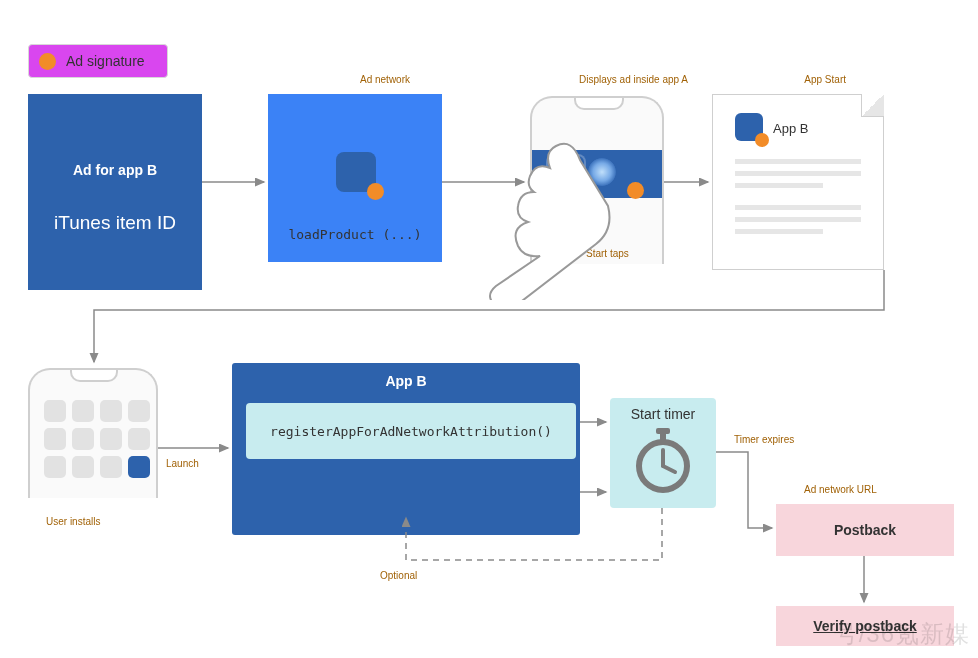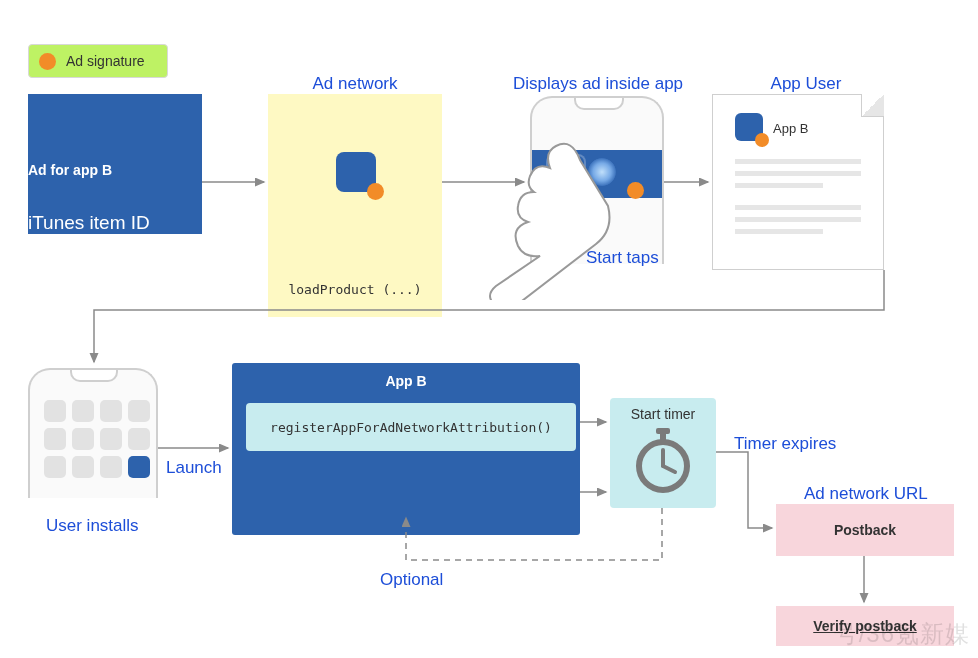--- a/index.html
+++ b/index.html
@@ -16,44 +16,44 @@
   .mono { font-family: "SF Mono", Menlo, Consolas, monospace; font-size: 13px; }
 
   
   .legend {
     position: absolute;
     left: 28px; top: 44px;
     width: 140px; height: 34px;
     border: 1px solid #d8d8d8; border-radius: 4px;
     display: flex; align-items: center;
     padding: 0 10px; gap: 10px;
-    background: #bef264;
+    background: #d946ef;
   }
   .dot {
     width: 17px; height: 17px; border-radius: 50%;
     background: #f28c28;
   }
 
-  .sec-label { position: absolute; font-size: 17px; color: #1d4ed8; text-align: center; }
+  .sec-label { position: absolute; font-size: 10px; color: #a16207; text-align: right; }
 
   
   .adcard {
     position: absolute; left: 28px; top: 94px;
-    width: 174px; height: 140px;
+    width: 174px; height: 196px;
     background: #2d62ac; color: #fff;
-    text-align: left;
+    text-align: center;
   }
   .adcard .title { font-weight: 600; padding-top: 68px; font-size: 14px; }
   .adcard .sub { padding-top: 34px; font-size: 19px; font-family: Liberation Sans, sans-serif; }
 
   
   .adnet {
     position: absolute; left: 268px; top: 94px;
-    width: 174px; height: 223px;
-    background: #fef9c3;
+    width: 174px; height: 168px;
+    background: #3b82f6;
     text-align: center; position: absolute; padding-left: 36px;
   }
   .adnet .appicon {
     position: absolute; left: 68px; top: 58px;
     width: 40px; height: 40px; border-radius: 8px;
     background: #2d62ac;
   }
   .adnet .appicon .d { position: absolute; right: -8px; bottom: -8px; }
   .adnet .code { position: absolute; left: 0; right: 0; bottom: 20px; }
 
@@ -126,21 +126,21 @@
   .phoneB .grid .sel { background:#2d62ac; }
 
   
   .appB {
     position: absolute; left: 232px; top: 363px;
     width: 348px; height: 172px;
     background: #2d62ac; border-radius: 3px; color:#fff; text-align:center;
   }
   .appB .t { font-weight:600; padding-top:10px; }
   .pill {
-    position:absolute; left:14px; right:4px; height:48px;
+    position:absolute; left:14px; right:4px; height:56px;
     background:#c8ecef; color:#333; border-radius:4px;
     display:flex; align-items:center; justify-content:center;text-align:center;
   }
 
   
   .timer {
     position: absolute; left: 610px; top: 398px;
     width: 106px; height: 110px;
     background:#c8ecef; border-radius:4px; text-align:center;
   }
@@ -171,21 +171,21 @@
 </head>
 <body>
 
 <div class="legend">
   <span class="dot"></span>
   <span>Ad signature</span>
 </div>
 
 <div class="sec-label" style="left:300px; top:74px; width:110px">Ad network</div>
 <div class="sec-label" style="left:508px; top:74px; width:180px">Displays ad inside app A</div>
-<div class="sec-label" style="left:766px; top:74px; width:80px">App User</div>
+<div class="sec-label" style="left:766px; top:74px; width:80px">App Start</div>
 
 <div class="adcard">
   <div class="title">Ad for app B</div>
   <div class="sub mono">iTunes item ID</div>
 </div>
 
 <div class="adnet">
   <div class="appicon">
     <span class="dot d"></span>
   </div>

